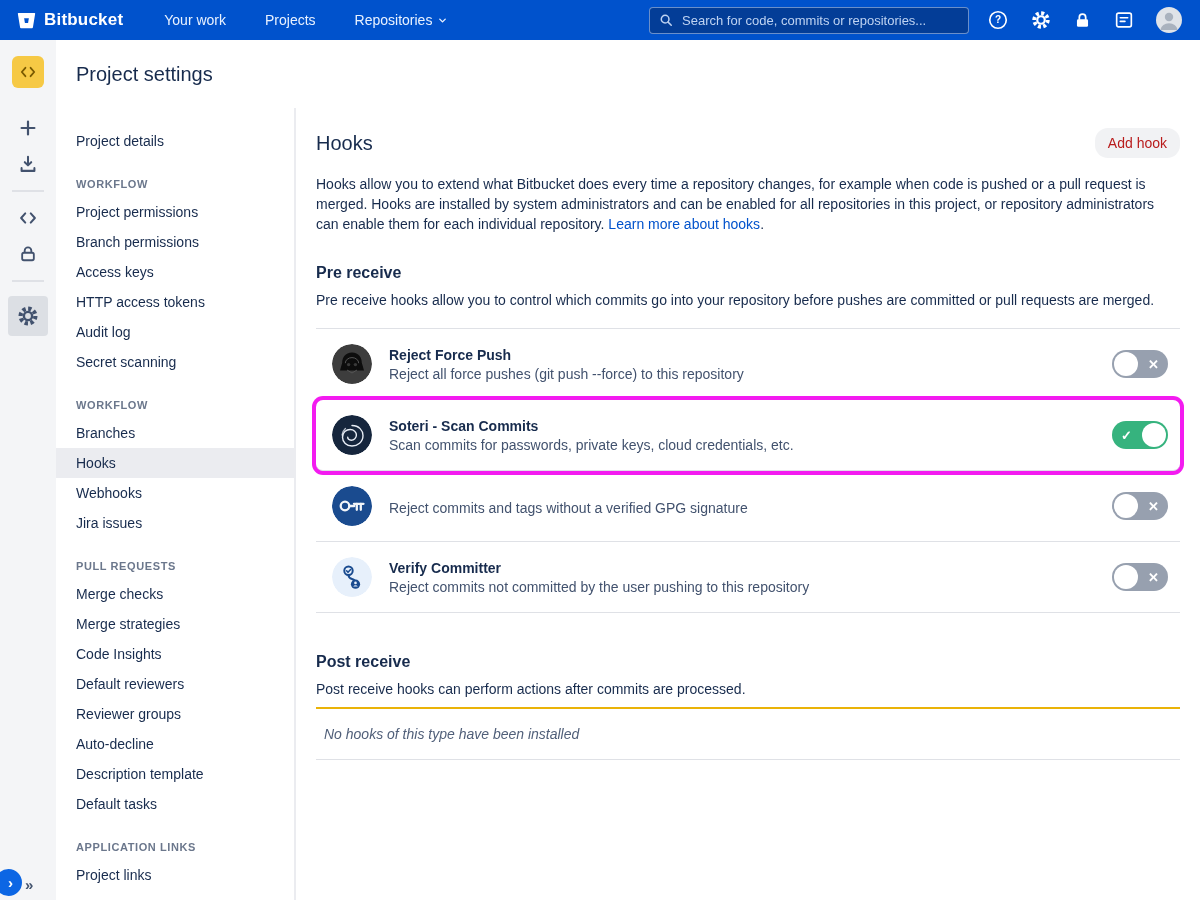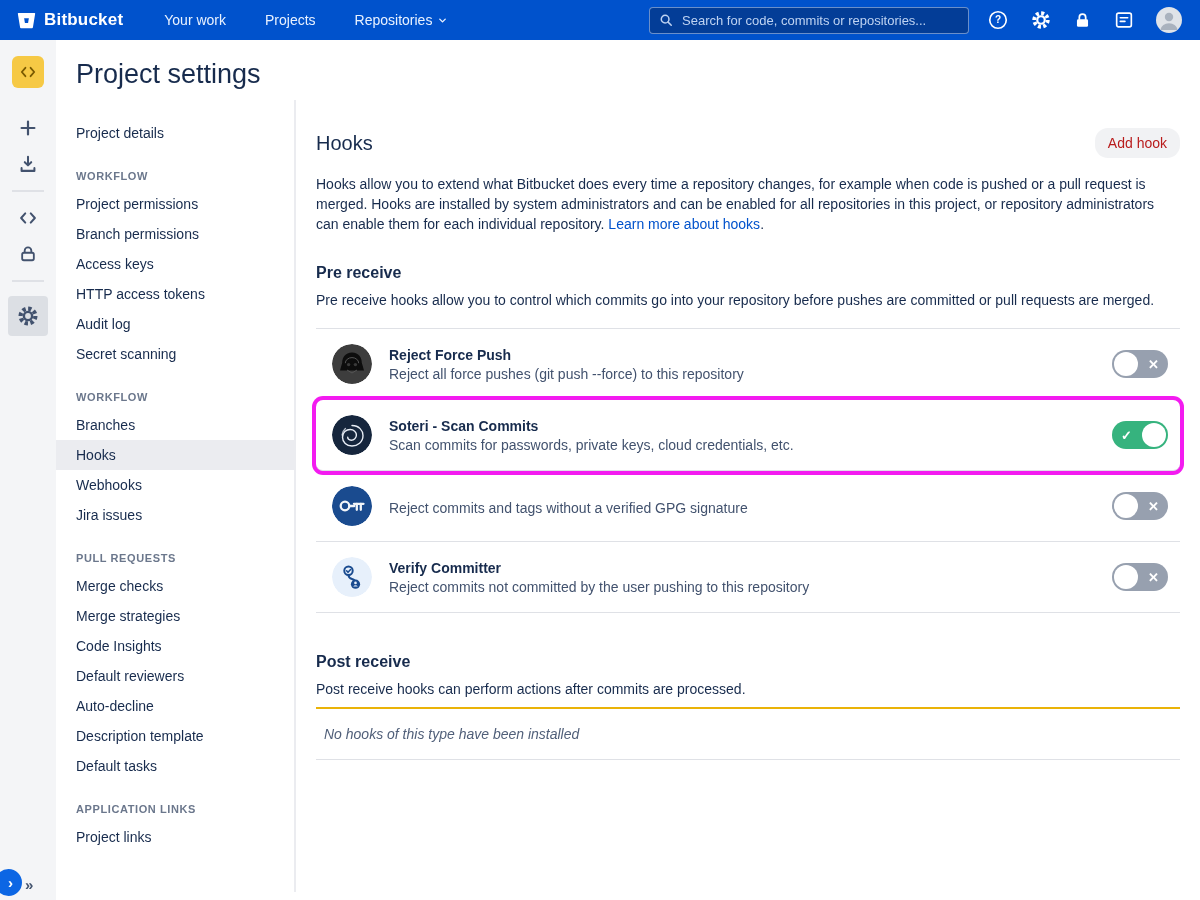--- a/index.html
+++ b/index.html
@@ -45,24 +45,24 @@
   .rail-bottom{margin-top:auto;width:56px;height:34px;position:relative;}
   .expand-circle{position:absolute;left:-5px;bottom:4px;width:27px;height:27px;border-radius:50%;
     background:#0C66E4;color:#fff;font-size:15px;font-weight:bold;display:flex;align-items:center;
     justify-content:center;cursor:pointer;padding-left:4px;}
   .expand-arrows{position:absolute;left:25px;bottom:7px;color:#44546F;font-size:15px;
     font-weight:bold;cursor:pointer;}
 
   
   .page-header{position:absolute;top:40px;left:56px;width:1144px;height:68px;background:#fff;
     display:flex;align-items:center;padding-left:20px;}
-  .page-title{font-size:27px;font-weight:500;color:#172B4D;}
-
-  
-  .settings-sidebar{position:absolute;top:100px;left:56px;width:240px;height:792px;background:#fff;
+  .page-title{font-size:20px;font-weight:500;color:#172B4D;}
+
+  
+  .settings-sidebar{position:absolute;top:108px;left:56px;width:240px;height:792px;background:#fff;
     border-right:2px solid #EBECF0;padding-top:18px;overflow:hidden;}
   .sb-item{height:30px;line-height:30px;padding-left:20px;font-size:14px;color:#172B4D;
     cursor:pointer;white-space:nowrap;}
   .sb-item.selected{background:#EBECF0;}
   .sb-header{margin:22px 0 7px;padding-left:20px;font-size:11px;font-weight:bold;color:#6B778C;
     letter-spacing:.6px;}
 
   
   .main{position:absolute;top:108px;left:296px;width:904px;height:792px;padding:20px 20px 0 20px;
     overflow:hidden;}
@@ -230,20 +230,21 @@
   <div class="sb-item">Branches</div>
   <div class="sb-item selected">Hooks</div>
   <div class="sb-item">Webhooks</div>
   <div class="sb-item">Jira issues</div>
 
   <div class="sb-header">PULL REQUESTS</div>
   <div class="sb-item">Merge checks</div>
   <div class="sb-item">Merge strategies</div>
   <div class="sb-item">Code Insights</div>
   <div class="sb-item">Default reviewers</div>
+  <div class="sb-item">Reviewer groups</div>
   <div class="sb-item">Auto-decline</div>
   <div class="sb-item">Description template</div>
   <div class="sb-item">Default tasks</div>
 
   <div class="sb-header">APPLICATION LINKS</div>
   <div class="sb-item">Project links</div>
 </div>
 
 <div class="main">
   <div class="main-head">

